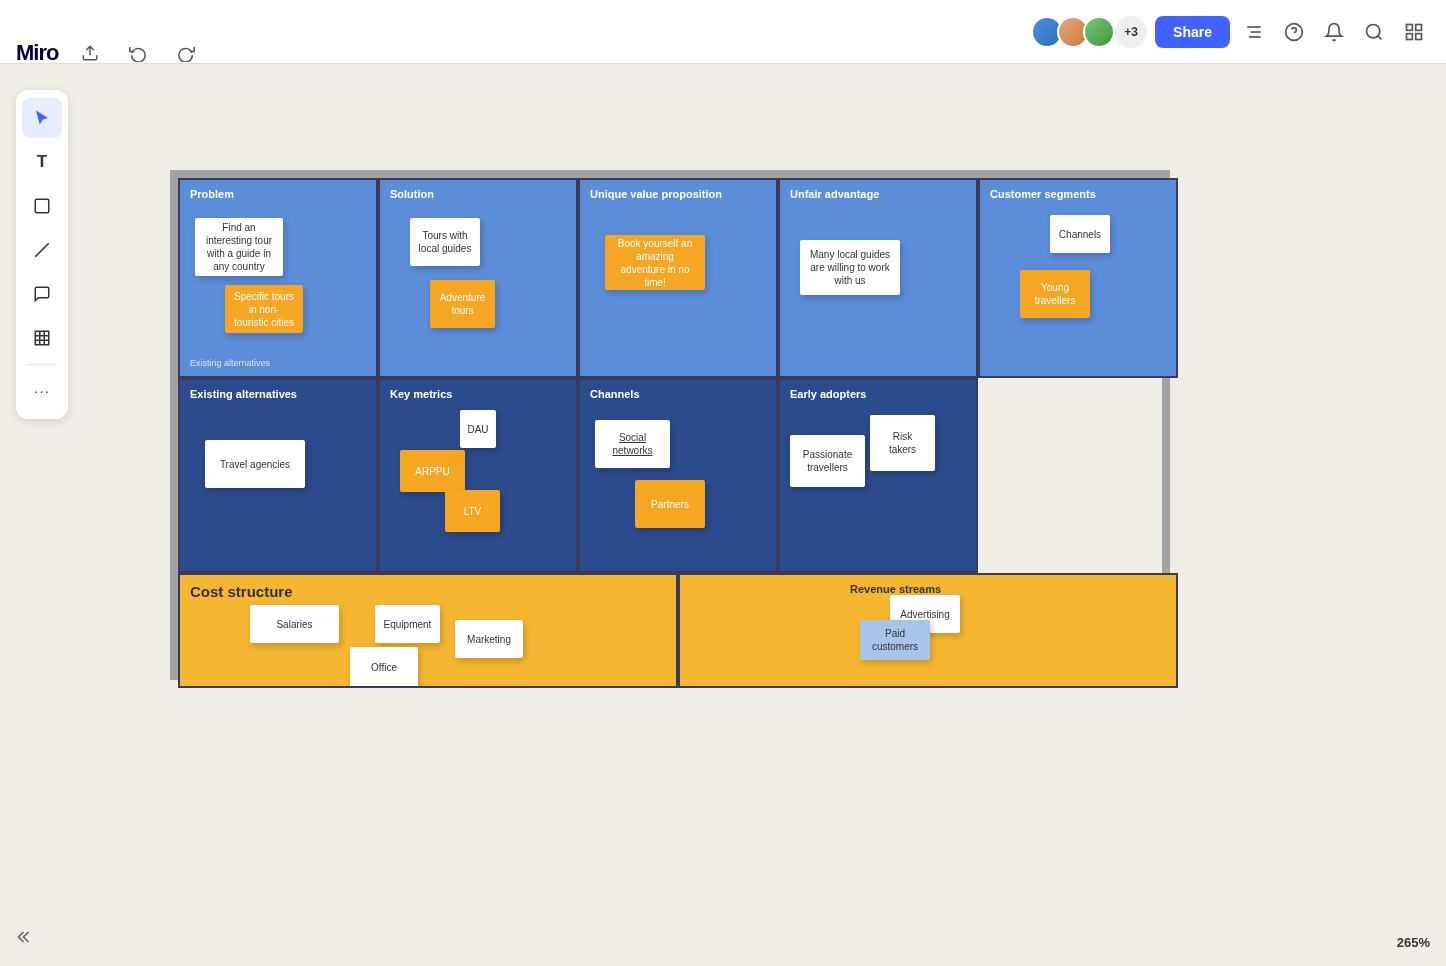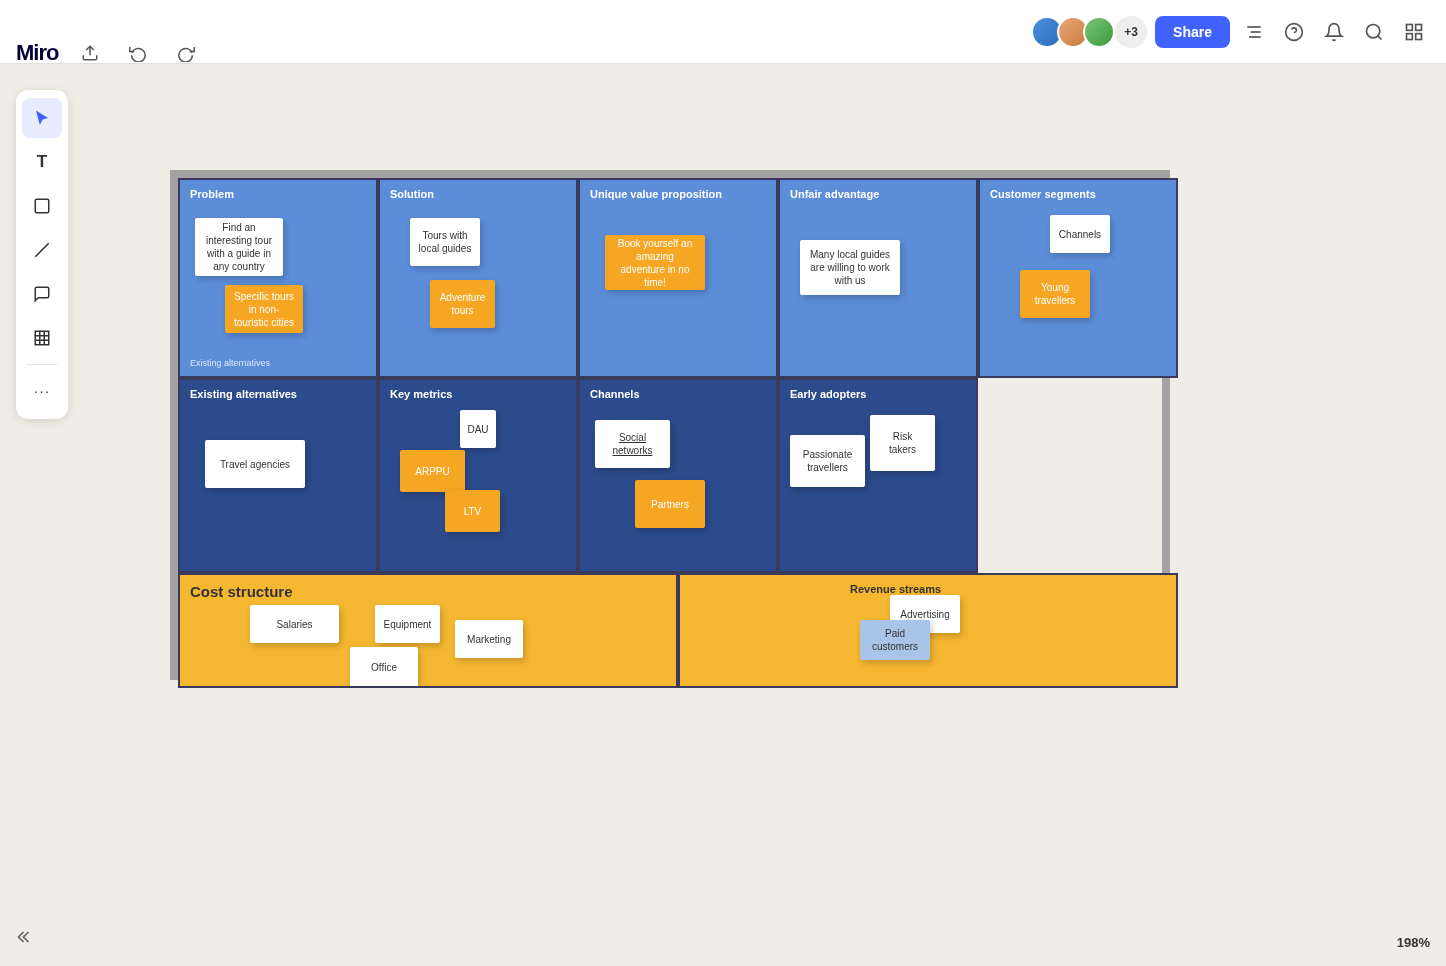--- a/index.html
+++ b/index.html
@@ -323,20 +323,20 @@
         </div>
         <div class="sticky sticky-blue-light" style="top:45px; left:180px; width:70px; height:40px; background:#a8c4e8;">
           Paid customers
         </div>
       </div>
     </div>
 
   </div>
 </div>
 
-<div id="zoom-level">198%</div>
+<div id="zoom-level">265%</div>
 
 <div id="expand-btn">
   <svg width="20" height="20" viewBox="0 0 24 24" fill="none" stroke="#666" stroke-width="2">
       <polyline points="15 18 9 12 15 6"></polyline>
       <polyline points="9 18 3 12 9 6"></polyline>
     </svg>
 </div>
 
 </body></html>

